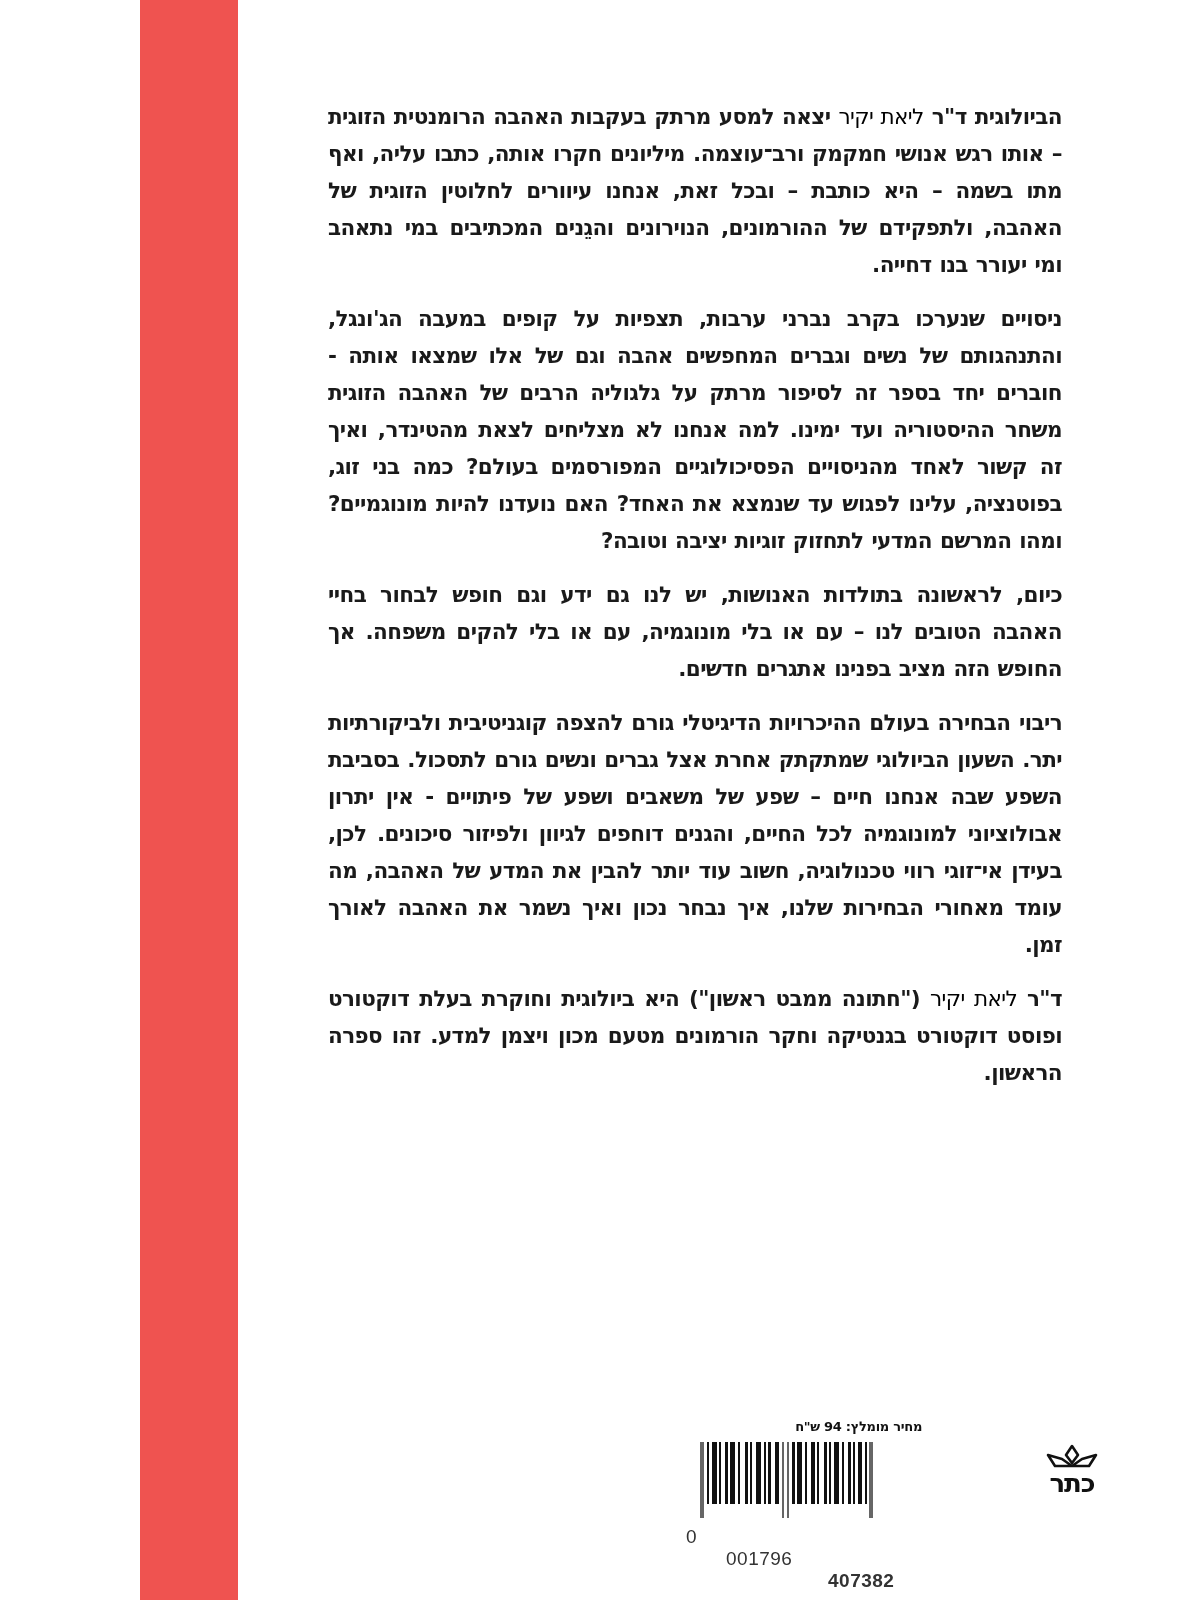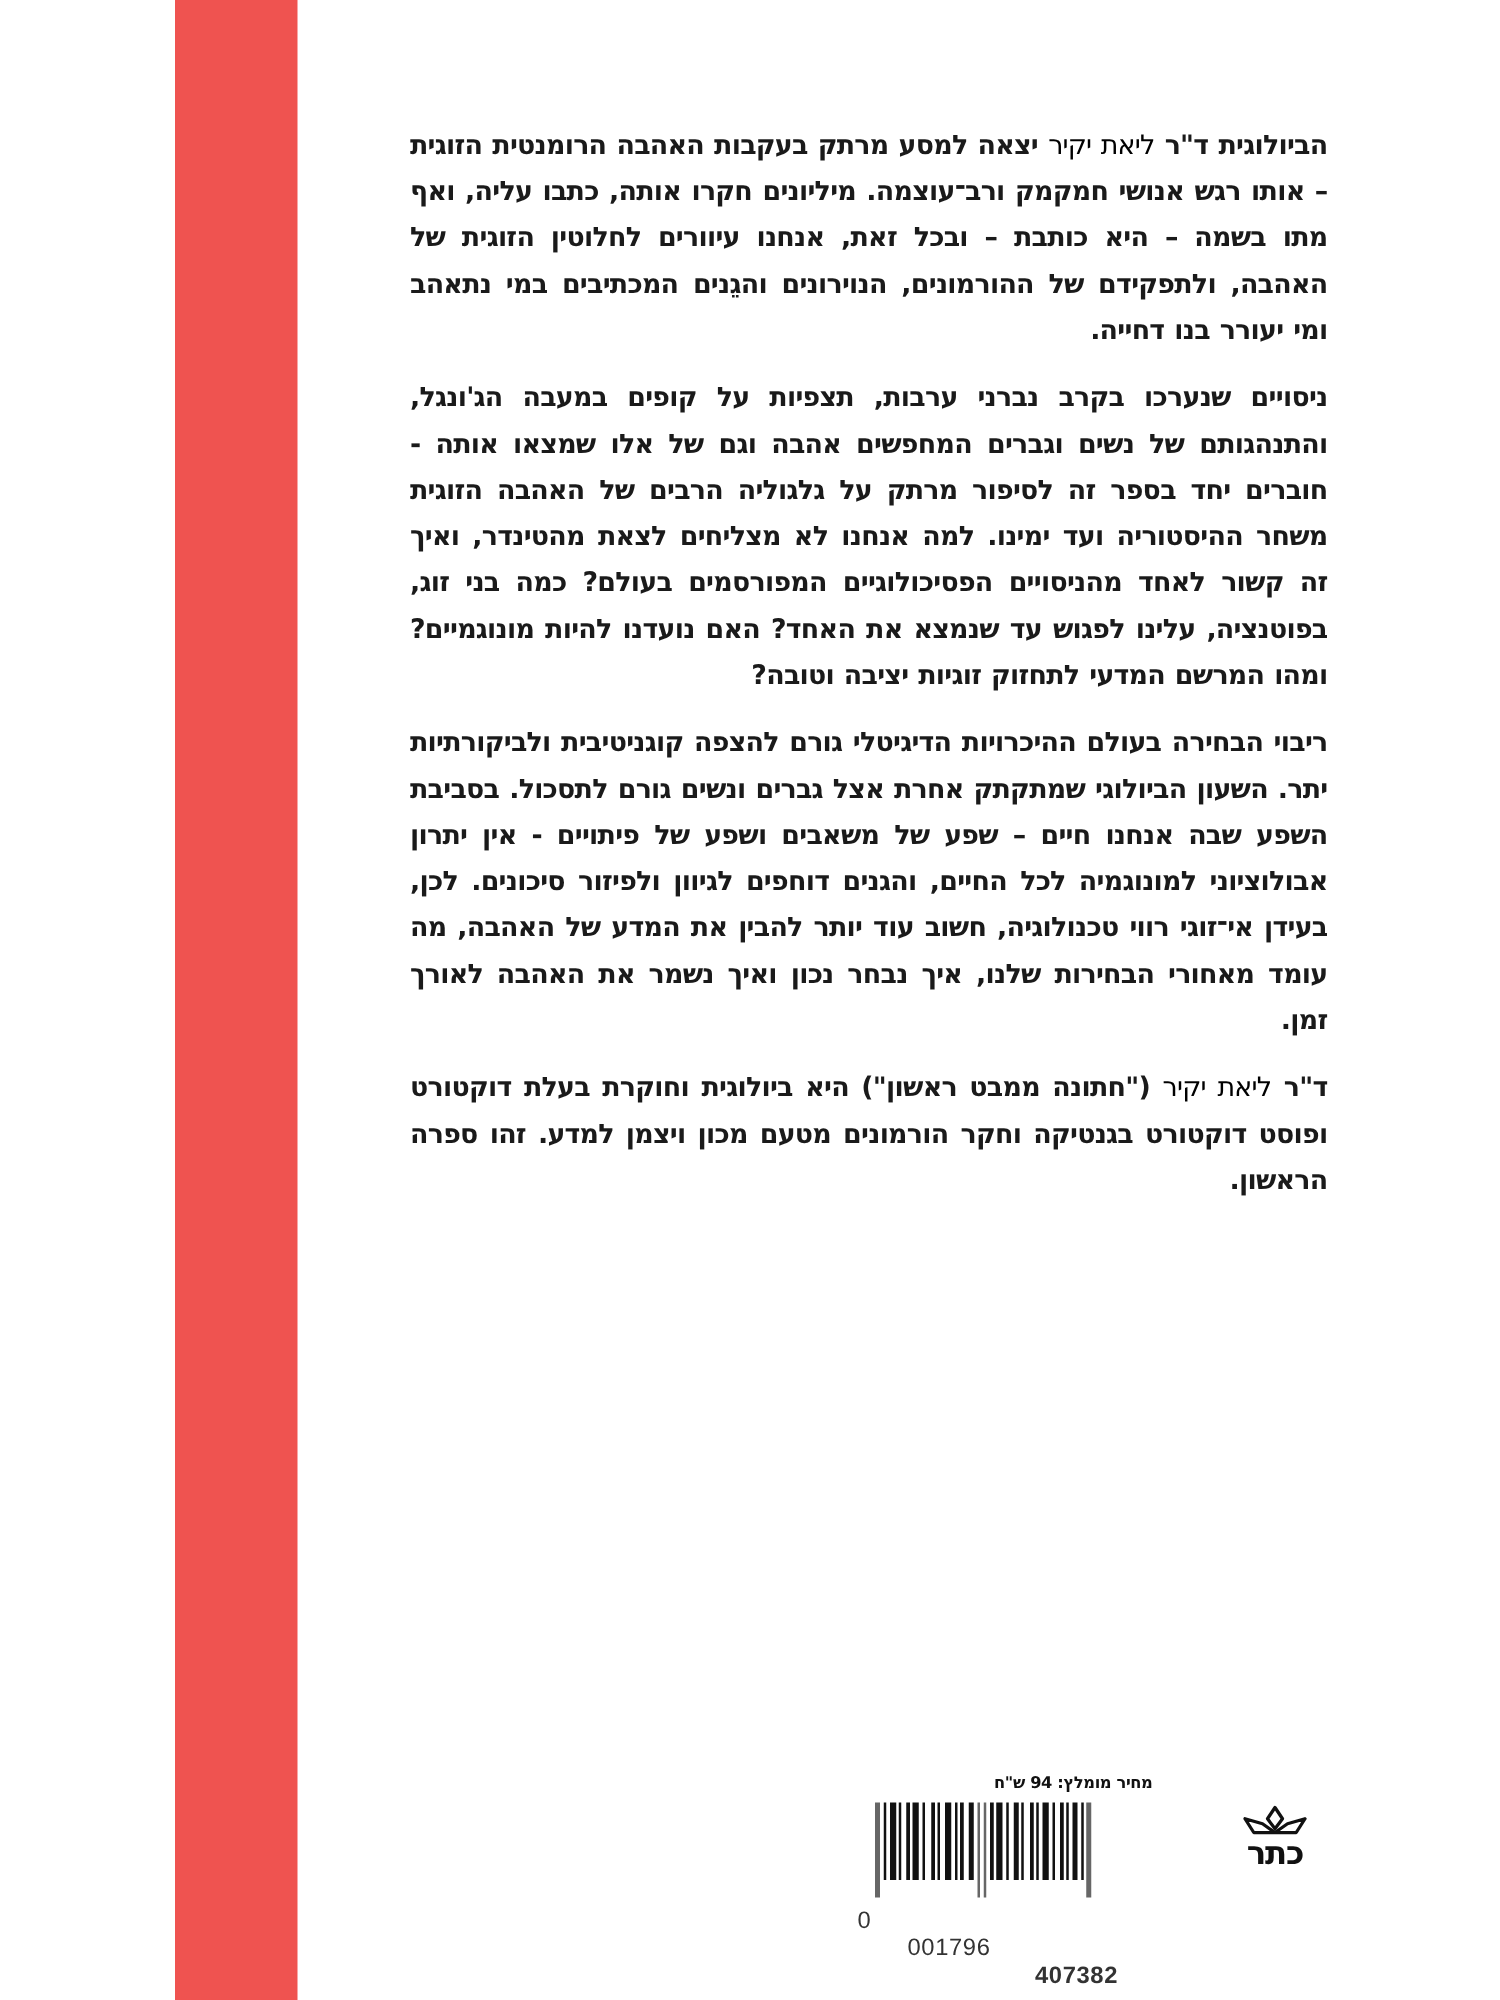--- a/index.html
+++ b/index.html
@@ -90,21 +90,21 @@
     font-size: 19px;
     color: #333;
     letter-spacing: 0.5px;
     white-space: pre;
   }
   .barcode-digits .d0 { position: absolute; left: 0; }
   .barcode-digits .d1 { position: absolute; left: 40px; }
   .barcode-digits .d2 { position: absolute; left: 142px; font-weight: bold; }
   .logo {
     position: absolute;
-    left: 990px;
+    left: 1042px;
     top: 1444px;
     width: 60px;
     height: 72px;
   }
   .logo-text {
     position: absolute;
     left: 0;
     top: 24px;
     width: 60px;
     text-align: center;
@@ -122,20 +122,23 @@
 <div class="page">
 
   <div class="spine-stripe" style="background: rgb(239, 83, 80);"></div>
 
   <div class="blurb">
     <p>
       <span>הביולוגית ד"ר </span><span class="emph">ליאת יקיר</span><span> יצאה למסע מרתק בעקבות האהבה הרומנטית הזוגית – אותו רגש אנושי חמקמק ורב־עוצמה. מיליונים חקרו אותה, כתבו עליה, ואף מתו בשמה – היא כותבת – ובכל זאת, אנחנו עיוורים לחלוטין הזוגית של האהבה, ולתפקידם של ההורמונים, הנוירונים והגֵנים המכתיבים במי נתאהב ומי יעורר בנו דחייה.</span>
     </p>
     <p>
       <span>ניסויים שנערכו בקרב נברני ערבות, תצפיות על קופים במעבה הג'ונגל, והתנהגותם של נשים וגברים המחפשים אהבה וגם של אלו שמצאו אותה - חוברים יחד בספר זה לסיפור מרתק על גלגוליה הרבים של האהבה הזוגית משחר ההיסטוריה ועד ימינו. למה אנחנו לא מצליחים לצאת מהטינדר, ואיך זה קשור לאחד מהניסויים הפסיכולוגיים המפורסמים בעולם? כמה בני זוג, בפוטנציה, עלינו לפגוש עד שנמצא את האחד? האם נועדנו להיות מונוגמיים? ומהו המרשם המדעי לתחזוק זוגיות יציבה וטובה?</span>
+    </p>
+    <p>
+      <span>כיום, לראשונה בתולדות האנושות, יש לנו גם ידע וגם חופש לבחור בחיי האהבה הטובים לנו – עם או בלי מונוגמיה, עם או בלי להקים משפחה. אך החופש הזה מציב בפנינו אתגרים חדשים.</span>
     </p>
     <p>
       <span>ריבוי הבחירה בעולם ההיכרויות הדיגיטלי גורם להצפה קוגניטיבית ולביקורתיות יתר. השעון הביולוגי שמתקתק אחרת אצל גברים ונשים גורם לתסכול. בסביבת השפע שבה אנחנו חיים – שפע של משאבים ושפע של פיתויים - אין יתרון אבולוציוני למונוגמיה לכל החיים, והגנים דוחפים לגיוון ולפיזור סיכונים. לכן, בעידן אי־זוגי רווי טכנולוגיה, חשוב עוד יותר להבין את המדע של האהבה, מה עומד מאחורי הבחירות שלנו, איך נבחר נכון ואיך נשמר את האהבה לאורך זמן.</span>
     </p>
     <p>
       <span>ד"ר </span><span class="emph">ליאת יקיר</span><span> ("חתונה ממבט ראשון") היא ביולוגית וחוקרת בעלת דוקטורט ופוסט דוקטורט בגנטיקה וחקר הורמונים מטעם מכון ויצמן למדע. זהו ספרה הראשון.</span>
     </p>
   </div>
 
   <div class="price">מחיר מומלץ: 94 ש"ח</div>

